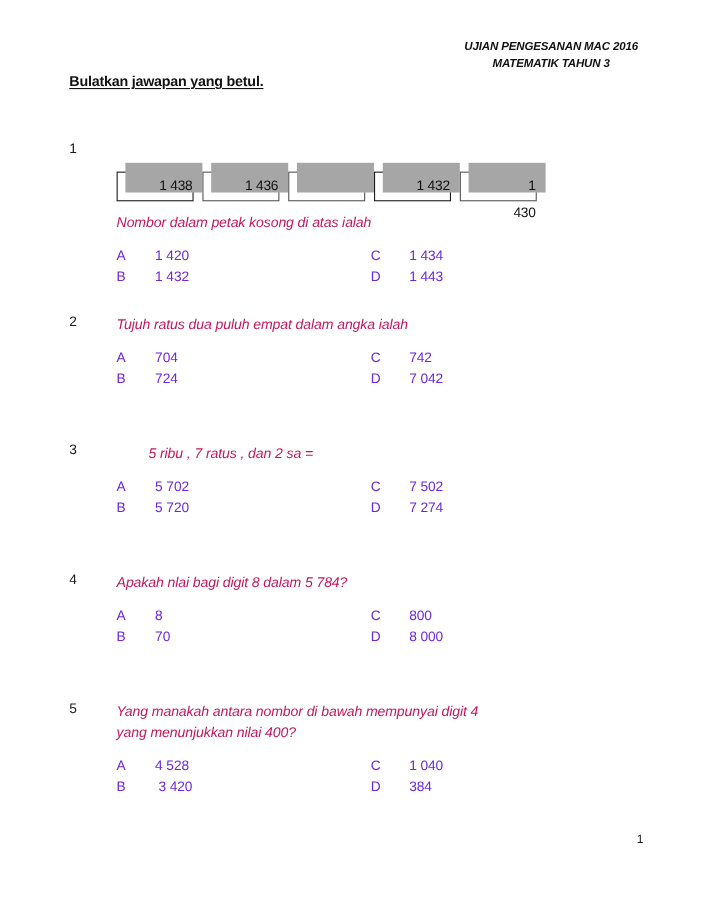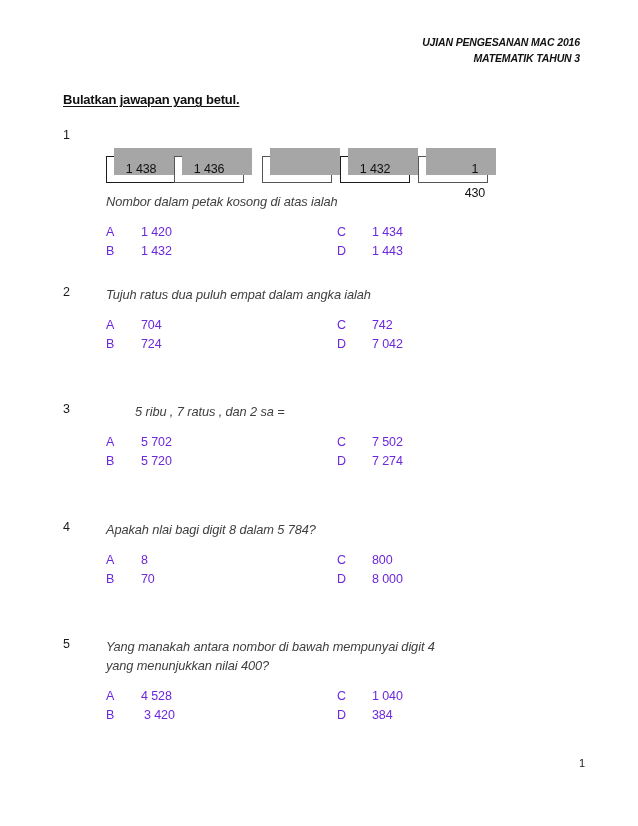--- a/index.html
+++ b/index.html
@@ -21,34 +21,34 @@
     position: absolute;
     inset: 0;
     background: #ffffff;
   }
 
   
   .doc-header {
     position: absolute;
     top: 34px;
     right: 58px;
-    text-align: right;
+    text-align: center;
     font-style: italic;
     font-weight: bold;
     font-size: 10.5px;
     line-height: 16px;
     letter-spacing: -0.15px;
     color: #111111;
     white-space: nowrap;
   }
 
   
   .instruction {
     position: absolute;
-    top: 92px;
+    top: 66px;
     left: 63px;
     font-weight: bold;
     font-size: 13px;
     letter-spacing: -0.2px;
     text-decoration: underline;
     text-underline-offset: 2px;
     color: #111111;
   }
 
   
@@ -71,21 +71,21 @@
     font-style: normal;
     color: #1a1a1a;
   }
   .q-text {
     display: block;
     margin-left: 43px;
     font-style: italic;
     font-size: 12.8px;
     line-height: 19px;
     letter-spacing: -0.1px;
-    color: #404040;
+    color: #be185d;
   }
   .q-text.indent-sm { margin-left: 72px; }
 
   
   .options {
     position: relative;
     margin-left: 43px;
     margin-top: 14px;
     width: 420px;
   }
@@ -119,21 +119,21 @@
   .num-box {
     position: absolute;
     top: 8px;
     width: 70px;
     height: 27px;
     box-sizing: border-box;
     background: #ffffff;
     border: 1.6px solid #1c1c1c;
     font-size: 12.5px;
     line-height: 24px;
-    text-align: center;
+    text-align: right;
     letter-spacing: -0.2px;
     color: #111111;
     z-index: 2;
   }
   .num-box.soft { border-color: #555555; }
   .num-box .box-shadow-tr {
     position: absolute;
     top: -9px;
     left: 7px;
     width: 70px;
@@ -165,21 +165,21 @@
 
   <div class="question" style="top:128px;">
     <div class="q-head">
       <span class="q-num">1</span>
     </div>
     <div class="box-strip">
       <div class="num-box" style="left:0px;">
         <span class="box-shadow-tr"></span>
         <span>1 438</span>
       </div>
-      <div class="num-box soft" style="left:68px;">
+      <div class="num-box soft" style="left:78px;">
         <span class="box-shadow-tr"></span>
         <span>1 436</span>
       </div>
       <div class="num-box soft" style="left:156px;">
         <span class="box-shadow-tr"></span>
         <span></span>
       </div>
       <div class="num-box" style="left:234px;">
         <span class="box-shadow-tr"></span>
         <span>1 432</span>

